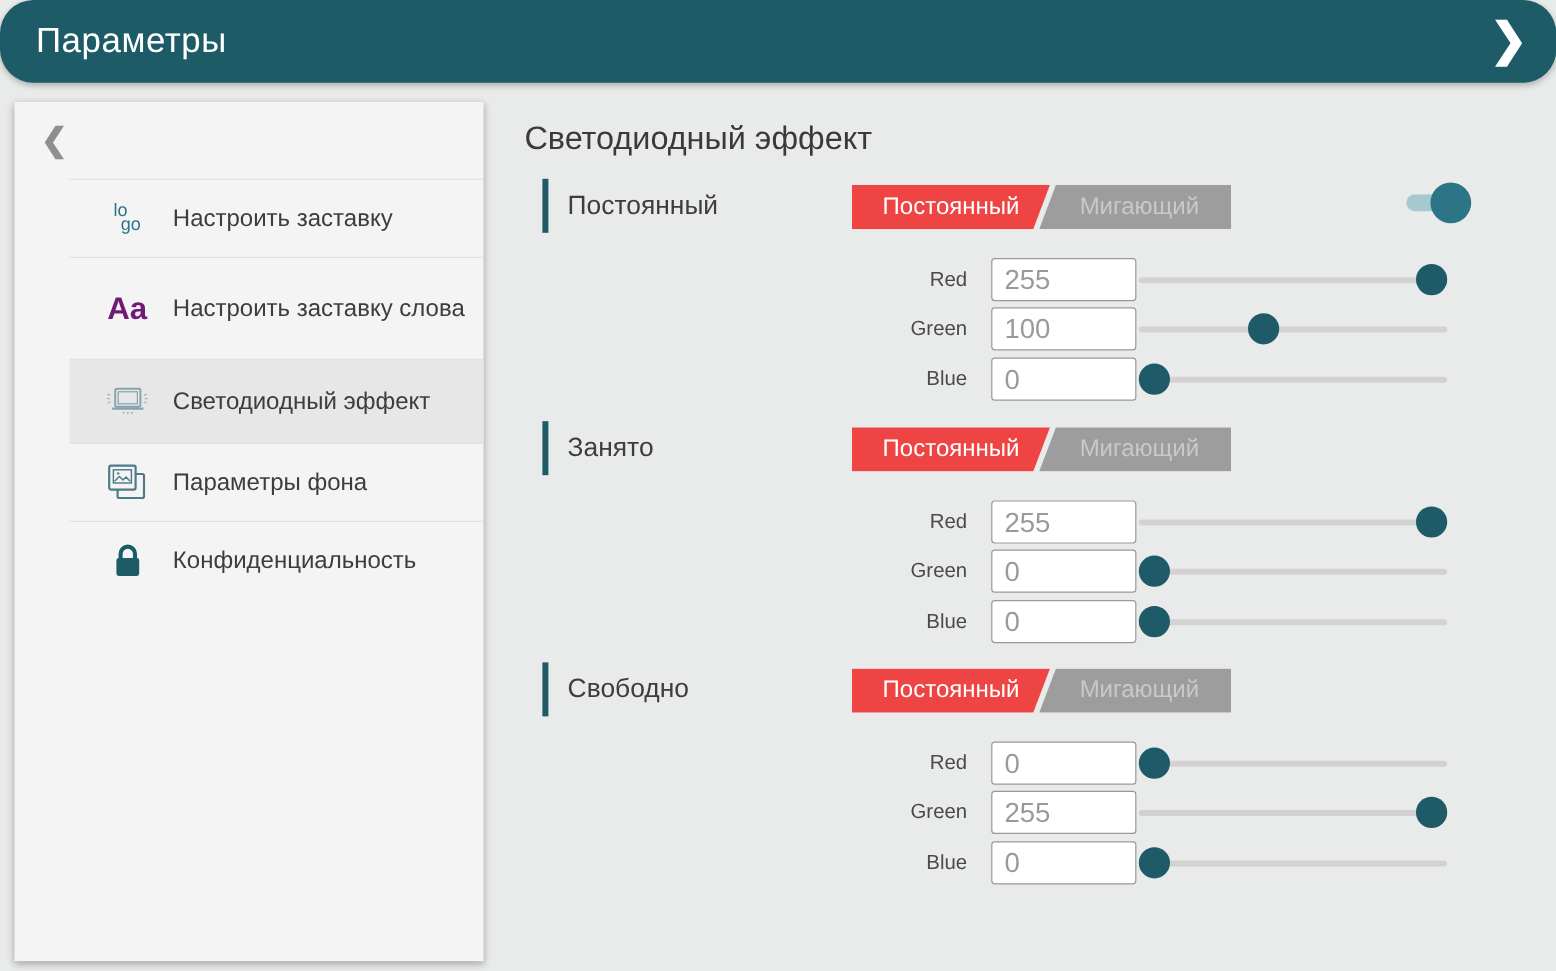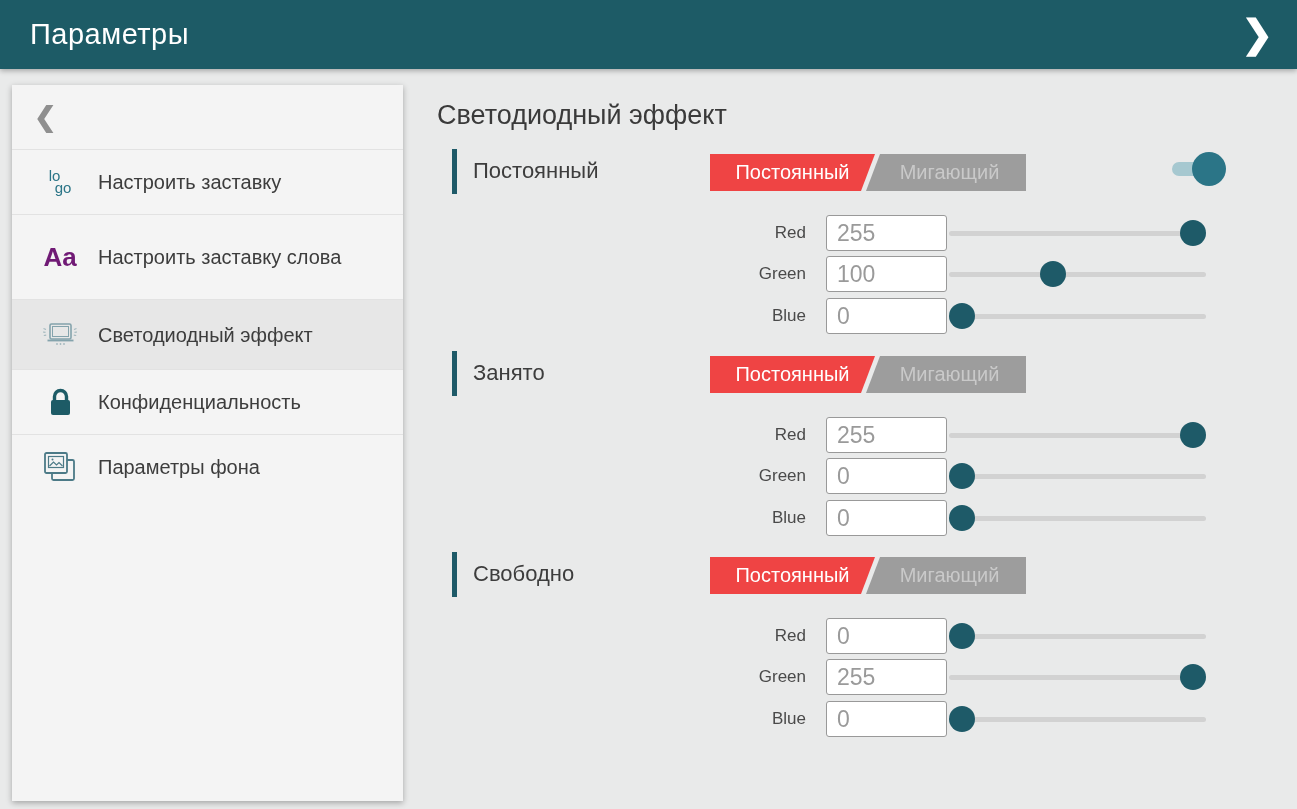--- a/index.html
+++ b/index.html
@@ -2,32 +2,32 @@
 <html><head>
 <meta charset="utf-8">
 <style>
   * { margin:0; padding:0; box-sizing:border-box; }
   html,body { width:1297px; height:809px; overflow:hidden;
     font-family:"Liberation Sans", sans-serif; background:#e9eaea; }
 
   
   #header { position:absolute; left:0; top:0; width:1297px; height:69px;
     background:#1d5b66; box-shadow:0 2px 5px rgba(0,0,0,.28); z-index:5;
-    display:flex; align-items:center; }
+    display:flex; align-items:center;border-radius:28px; }
   #header .title { color:#ffffff; font-size:29px; margin-left:30px; letter-spacing:.5px; }
   #header .fwd { position:absolute; right:24px; top:10px; color:#ffffff;
     font-size:38px; font-weight:bold; cursor:pointer; line-height:48px; }
 
   
   #sidebar { position:absolute; left:12px; top:85px; width:391px; height:716px;
     background:#f4f4f4; box-shadow:0 2px 6px rgba(0,0,0,.3); z-index:2; }
   .sb-collapse { height:64px; display:flex; align-items:center; padding-left:22px;
     color:#8f8f8f; font-size:27px; font-weight:bold; cursor:pointer; }
   .sb-item { display:flex; align-items:center; border-top:1px solid #e2e2e2;
-    height:65px; padding-left:22px; cursor:pointer; }
+    height:65px; padding-left:22px; cursor:pointer;margin-left:46px; }
   .sb-item.tall { height:85px; }
   .sb-item.selected { height:70px; background:#e7e7e7; }
   .sb-icon { flex:0 0 52px; display:flex; justify-content:center; align-items:center; }
   .sb-label { margin-left:12px; font-size:20px; color:#3d3d3d; line-height:1.3; width:272px; }
   .logo-glyph { display:inline-block; color:#2b7587; font-size:15px; line-height:12px; }
   .logo-glyph .g2 { margin-left:6px; }
   .aa-glyph { color:#701a75; font-size:26px; font-weight:bold; }
 
   
   #main-title { position:absolute; left:437px; top:100px; font-size:27px; color:#3a3a3a; }
@@ -101,38 +101,38 @@
             <path d="M5.5 10.5 l2.5 1 M5 14 l2.5 .4 M5.8 17.5 l2.4 -.4 M38.5 10.5 l-2.5 1 M39 14 l-2.5 .4 M38.2 17.5 l-2.4 -.4" stroke="#a3b8be" stroke-width="1.2" fill="none"></path>
             <circle cx="19" cy="26" r=".9" fill="#a3b8be"></circle>
             <circle cx="22.5" cy="26" r=".9" fill="#a3b8be"></circle>
             <circle cx="26" cy="26" r=".9" fill="#a3b8be"></circle>
           </svg>
         </span>
         <span class="sb-label">Светодиодный эффект</span>
       </div>
       <div class="sb-item">
         <span class="sb-icon">
-          <svg width="25" height="29" viewBox="0 0 25 29">
-            <path d="M6.5 13 V8.5 a6 6 0 0 1 12 0 V13" fill="none" stroke="#1d5b66" stroke-width="3.4"></path>
-            <rect x="3" y="12" width="19" height="15" rx="2" fill="#1d5b66"></rect>
-          </svg>
-        </span>
-        <span class="sb-label">Конфиденциальность</span>
-      </div>
-      <div class="sb-item">
-        <span class="sb-icon">
           <svg width="37" height="35" viewBox="0 0 37 35">
             <rect x="10" y="10" width="22" height="20" rx="1.5" fill="none" stroke="#4c7a87" stroke-width="1.8"></rect>
             <rect x="3" y="3" width="22" height="20" rx="1.5" fill="#f4f4f4" stroke="#4c7a87" stroke-width="1.8"></rect>
             <rect x="6.5" y="6.5" width="15" height="11" fill="none" stroke="#4c7a87" stroke-width="1.2"></rect>
             <path d="M7.5 16 l4 -4 3 3 2.5 -2.5 3.5 3.5" fill="none" stroke="#4c7a87" stroke-width="1.2"></path>
             <circle cx="10.5" cy="9.5" r="1" fill="#4c7a87"></circle>
           </svg>
         </span>
         <span class="sb-label">Параметры фона</span>
+      </div>
+      <div class="sb-item">
+        <span class="sb-icon">
+          <svg width="25" height="29" viewBox="0 0 25 29">
+            <path d="M6.5 13 V8.5 a6 6 0 0 1 12 0 V13" fill="none" stroke="#1d5b66" stroke-width="3.4"></path>
+            <rect x="3" y="12" width="19" height="15" rx="2" fill="#1d5b66"></rect>
+          </svg>
+        </span>
+        <span class="sb-label">Конфиденциальность</span>
       </div>
     </div>
 </div>
 
 <div id="main-title">Светодиодный эффект</div>
 <div id="section-list">
     <div class="section sec0">
       <div class="accent"></div>
       <div class="sec-label">Постоянный</div>
       <div class="tabs">

